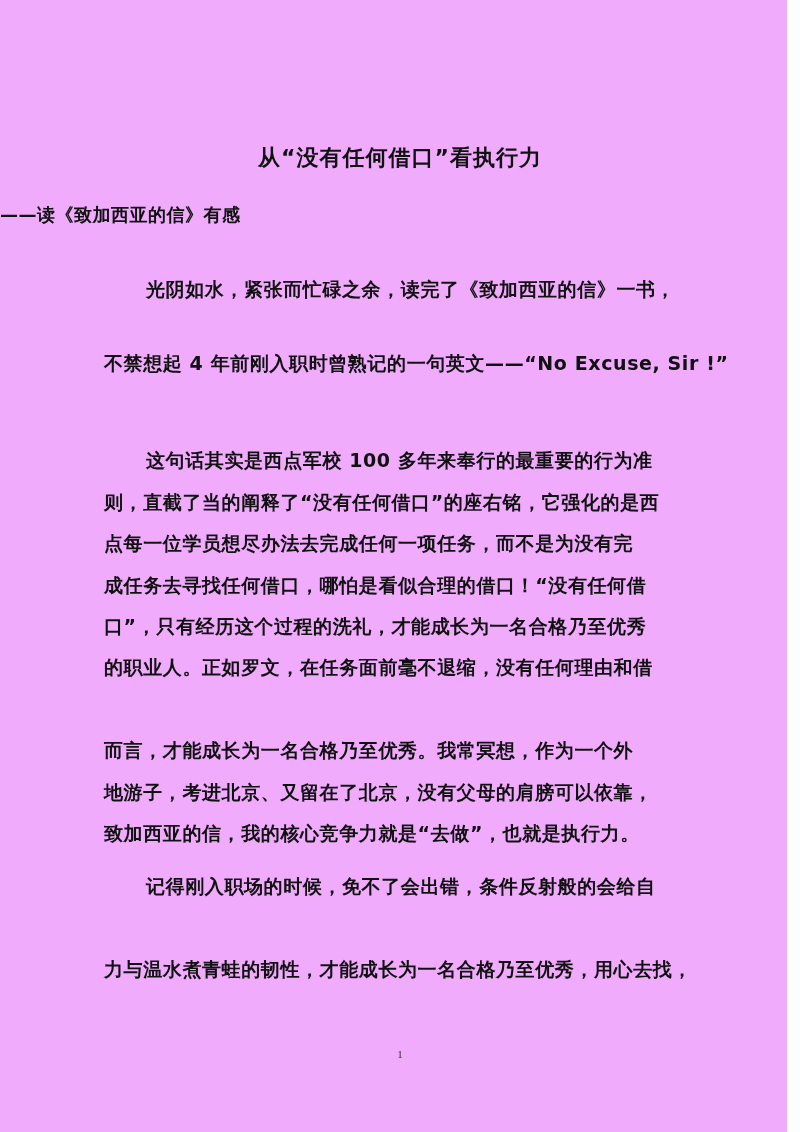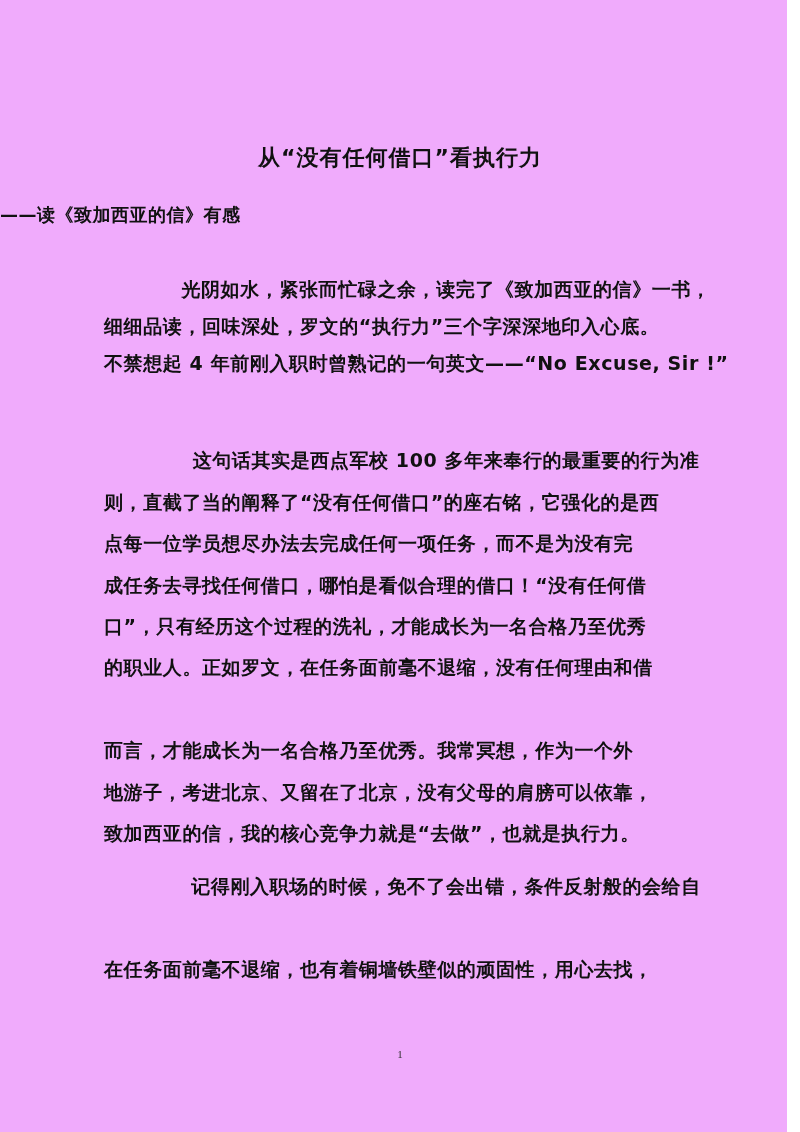--- a/index.html
+++ b/index.html
@@ -5,42 +5,41 @@
     html, body { margin: 0; padding: 0; background: #ffffff; }
     body { width: 800px; height: 1132px; position: relative; overflow: hidden;
            font-family: "DejaVu Sans", "Liberation Sans", sans-serif; color: #111; }
     .page { position: absolute; left: 0; top: 0; width: 787px; height: 1132px; background: #f0abfc; }
     .title { position: absolute; left: 0; width: 800px; text-align: center; top: 143px;
              font-size: 22px; font-weight: bold; letter-spacing: 1px; }
     .subtitle { position: absolute; left: 0; width: 800px; top: 189px;
                 font-size: 18px; font-weight: bold; letter-spacing: 0.5px; margin-top: 14px; }
     .line { position: absolute; left: 104px; width: 600px; font-size: 19px; font-weight: bold;
             white-space: nowrap; line-height: 24px; letter-spacing: 0.6px; }
-    .line.indent { left: 146px; text-align: center; }
+    .line.indent { left: 146px; }
     .pagenum { position: absolute; left: 0; width: 800px; text-align: center; top: 1048px;
                font-size: 11px; font-family: "Liberation Serif", serif; color: #333; }
   </style>
 </head>
 <body>
 
 <div class="page">
   <div class="title">从“没有任何借口”看执行力</div>
   <div class="subtitle">——读《致加西亚的信》有感</div>
 
   <div class="line indent" style="top:277px">光阴如水，紧张而忙碌之余，读完了《致加西亚的信》一书，</div>
-  <div class="line" style="top:314px">细细品读，回味深处，罗文的“执行力”三个字深深地印入心底。</div>
   <div class="line" style="top:351px">不禁想起 4 年前刚入职时曾熟记的一句英文——“No Excuse, Sir !”</div>
 
   <div class="line indent" style="top:448px">这句话其实是西点军校 100 多年来奉行的最重要的行为准</div>
   <div class="line" style="top:490px">则，直截了当的阐释了“没有任何借口”的座右铭，它强化的是西</div>
   <div class="line" style="top:531px">点每一位学员想尽办法去完成任何一项任务，而不是为没有完</div>
   <div class="line" style="top:573px">成任务去寻找任何借口，哪怕是看似合理的借口！“没有任何借</div>
   <div class="line" style="top:614px">口”，只有经历这个过程的洗礼，才能成长为一名合格乃至优秀</div>
   <div class="line" style="top:655px">的职业人。正如罗文，在任务面前毫不退缩，没有任何理由和借</div>
   <div class="line" style="top:738px">而言，才能成长为一名合格乃至优秀。我常冥想，作为一个外</div>
   <div class="line" style="top:780px">地游子，考进北京、又留在了北京，没有父母的肩膀可以依靠，</div>
   <div class="line" style="top:821px">致加西亚的信，我的核心竞争力就是“去做”，也就是执行力。</div>
 
   <div class="line indent" style="top:874px">记得刚入职场的时候，免不了会出错，条件反射般的会给自</div>
-  <div class="line" style="top:957px">在任务面前毫不退缩，也有着铜墙铁壁似的顽固性，用心去找，</div>
+  <div class="line" style="top:957px">力与温水煮青蛙的韧性，才能成长为一名合格乃至优秀，用心去找，</div>
 
   <div class="pagenum">1</div>
 </div>
 
 </body></html>

